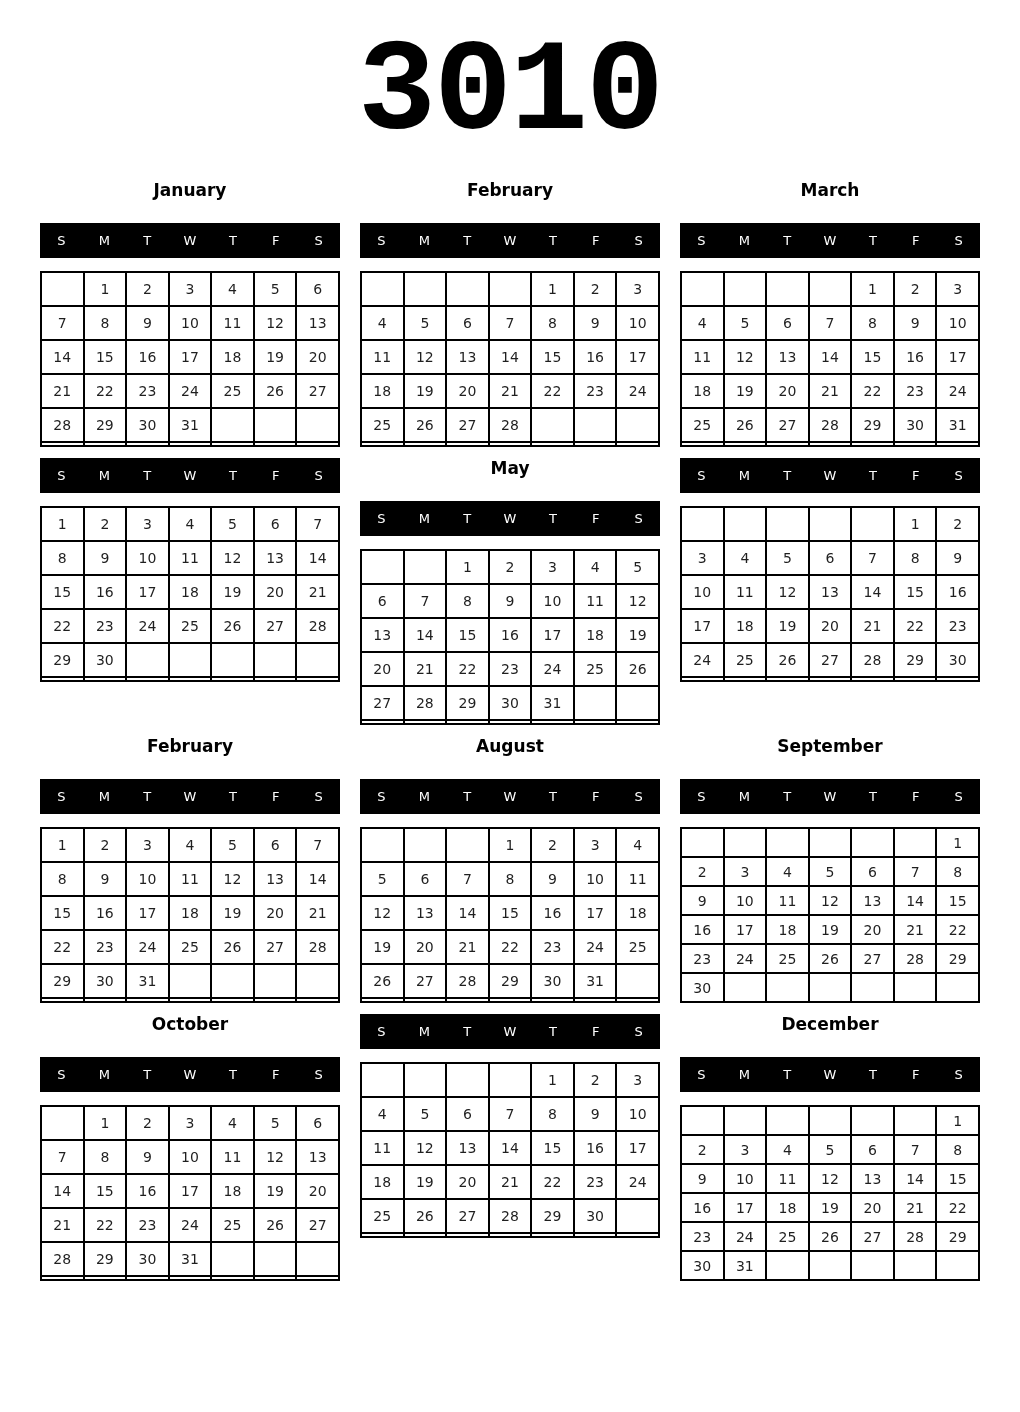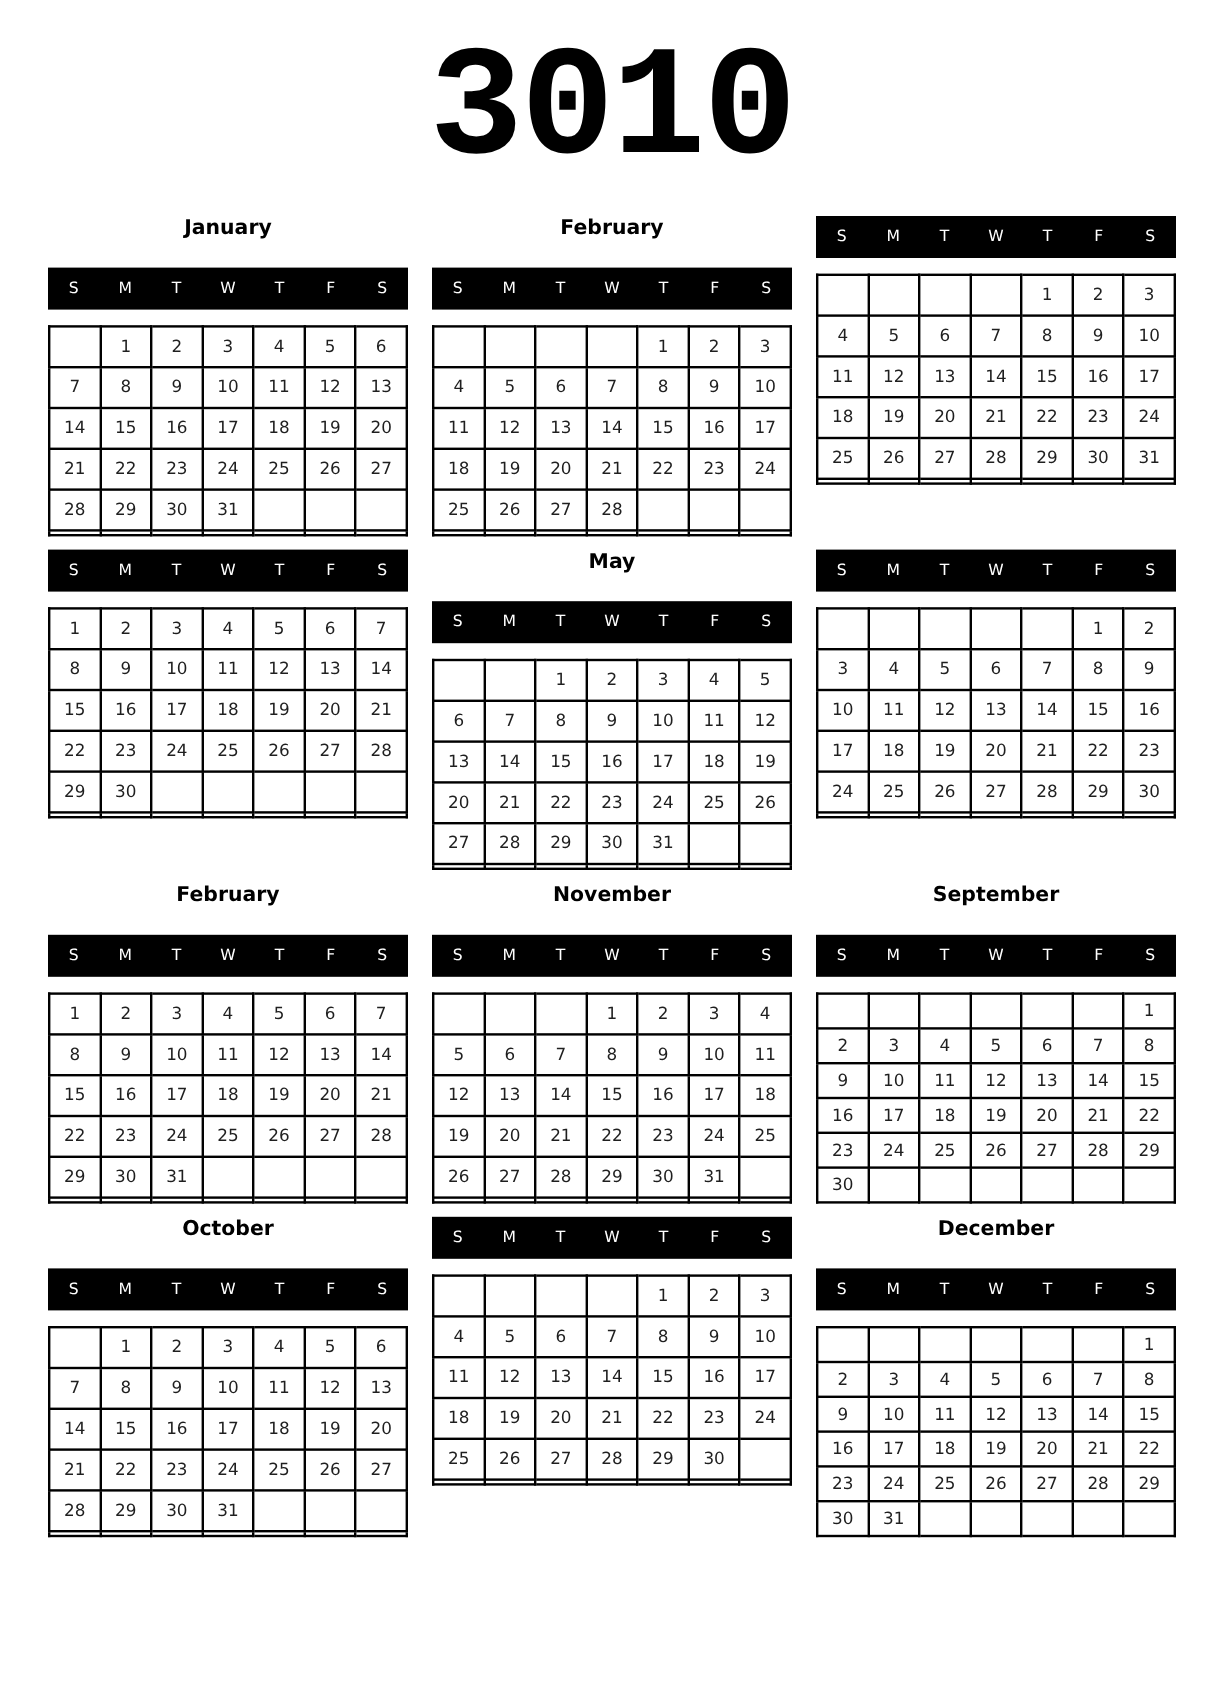--- a/index.html
+++ b/index.html
@@ -190,20 +190,21 @@
             <td></td>
             <td></td>
             <td></td>
             <td></td>
           </tr>
         </tbody>
     </table>
   </div>
 
   <div class="month">
+    <div class="month-name">March</div>
     <div class="dow-bar">
         <span class="dow">S</span>
         <span class="dow">M</span>
         <span class="dow">T</span>
         <span class="dow">W</span>
         <span class="dow">T</span>
         <span class="dow">F</span>
         <span class="dow">S</span>
       </div>
     <table class="cal">
@@ -542,21 +543,21 @@
             <td></td>
             <td></td>
             <td></td>
             <td></td>
           </tr>
         </tbody>
     </table>
   </div>
 
   <div class="month">
-    <div class="month-name">November</div>
+    <div class="month-name">August</div>
     <div class="dow-bar">
         <span class="dow">S</span>
         <span class="dow">M</span>
         <span class="dow">T</span>
         <span class="dow">W</span>
         <span class="dow">T</span>
         <span class="dow">F</span>
         <span class="dow">S</span>
       </div>
     <table class="cal">

